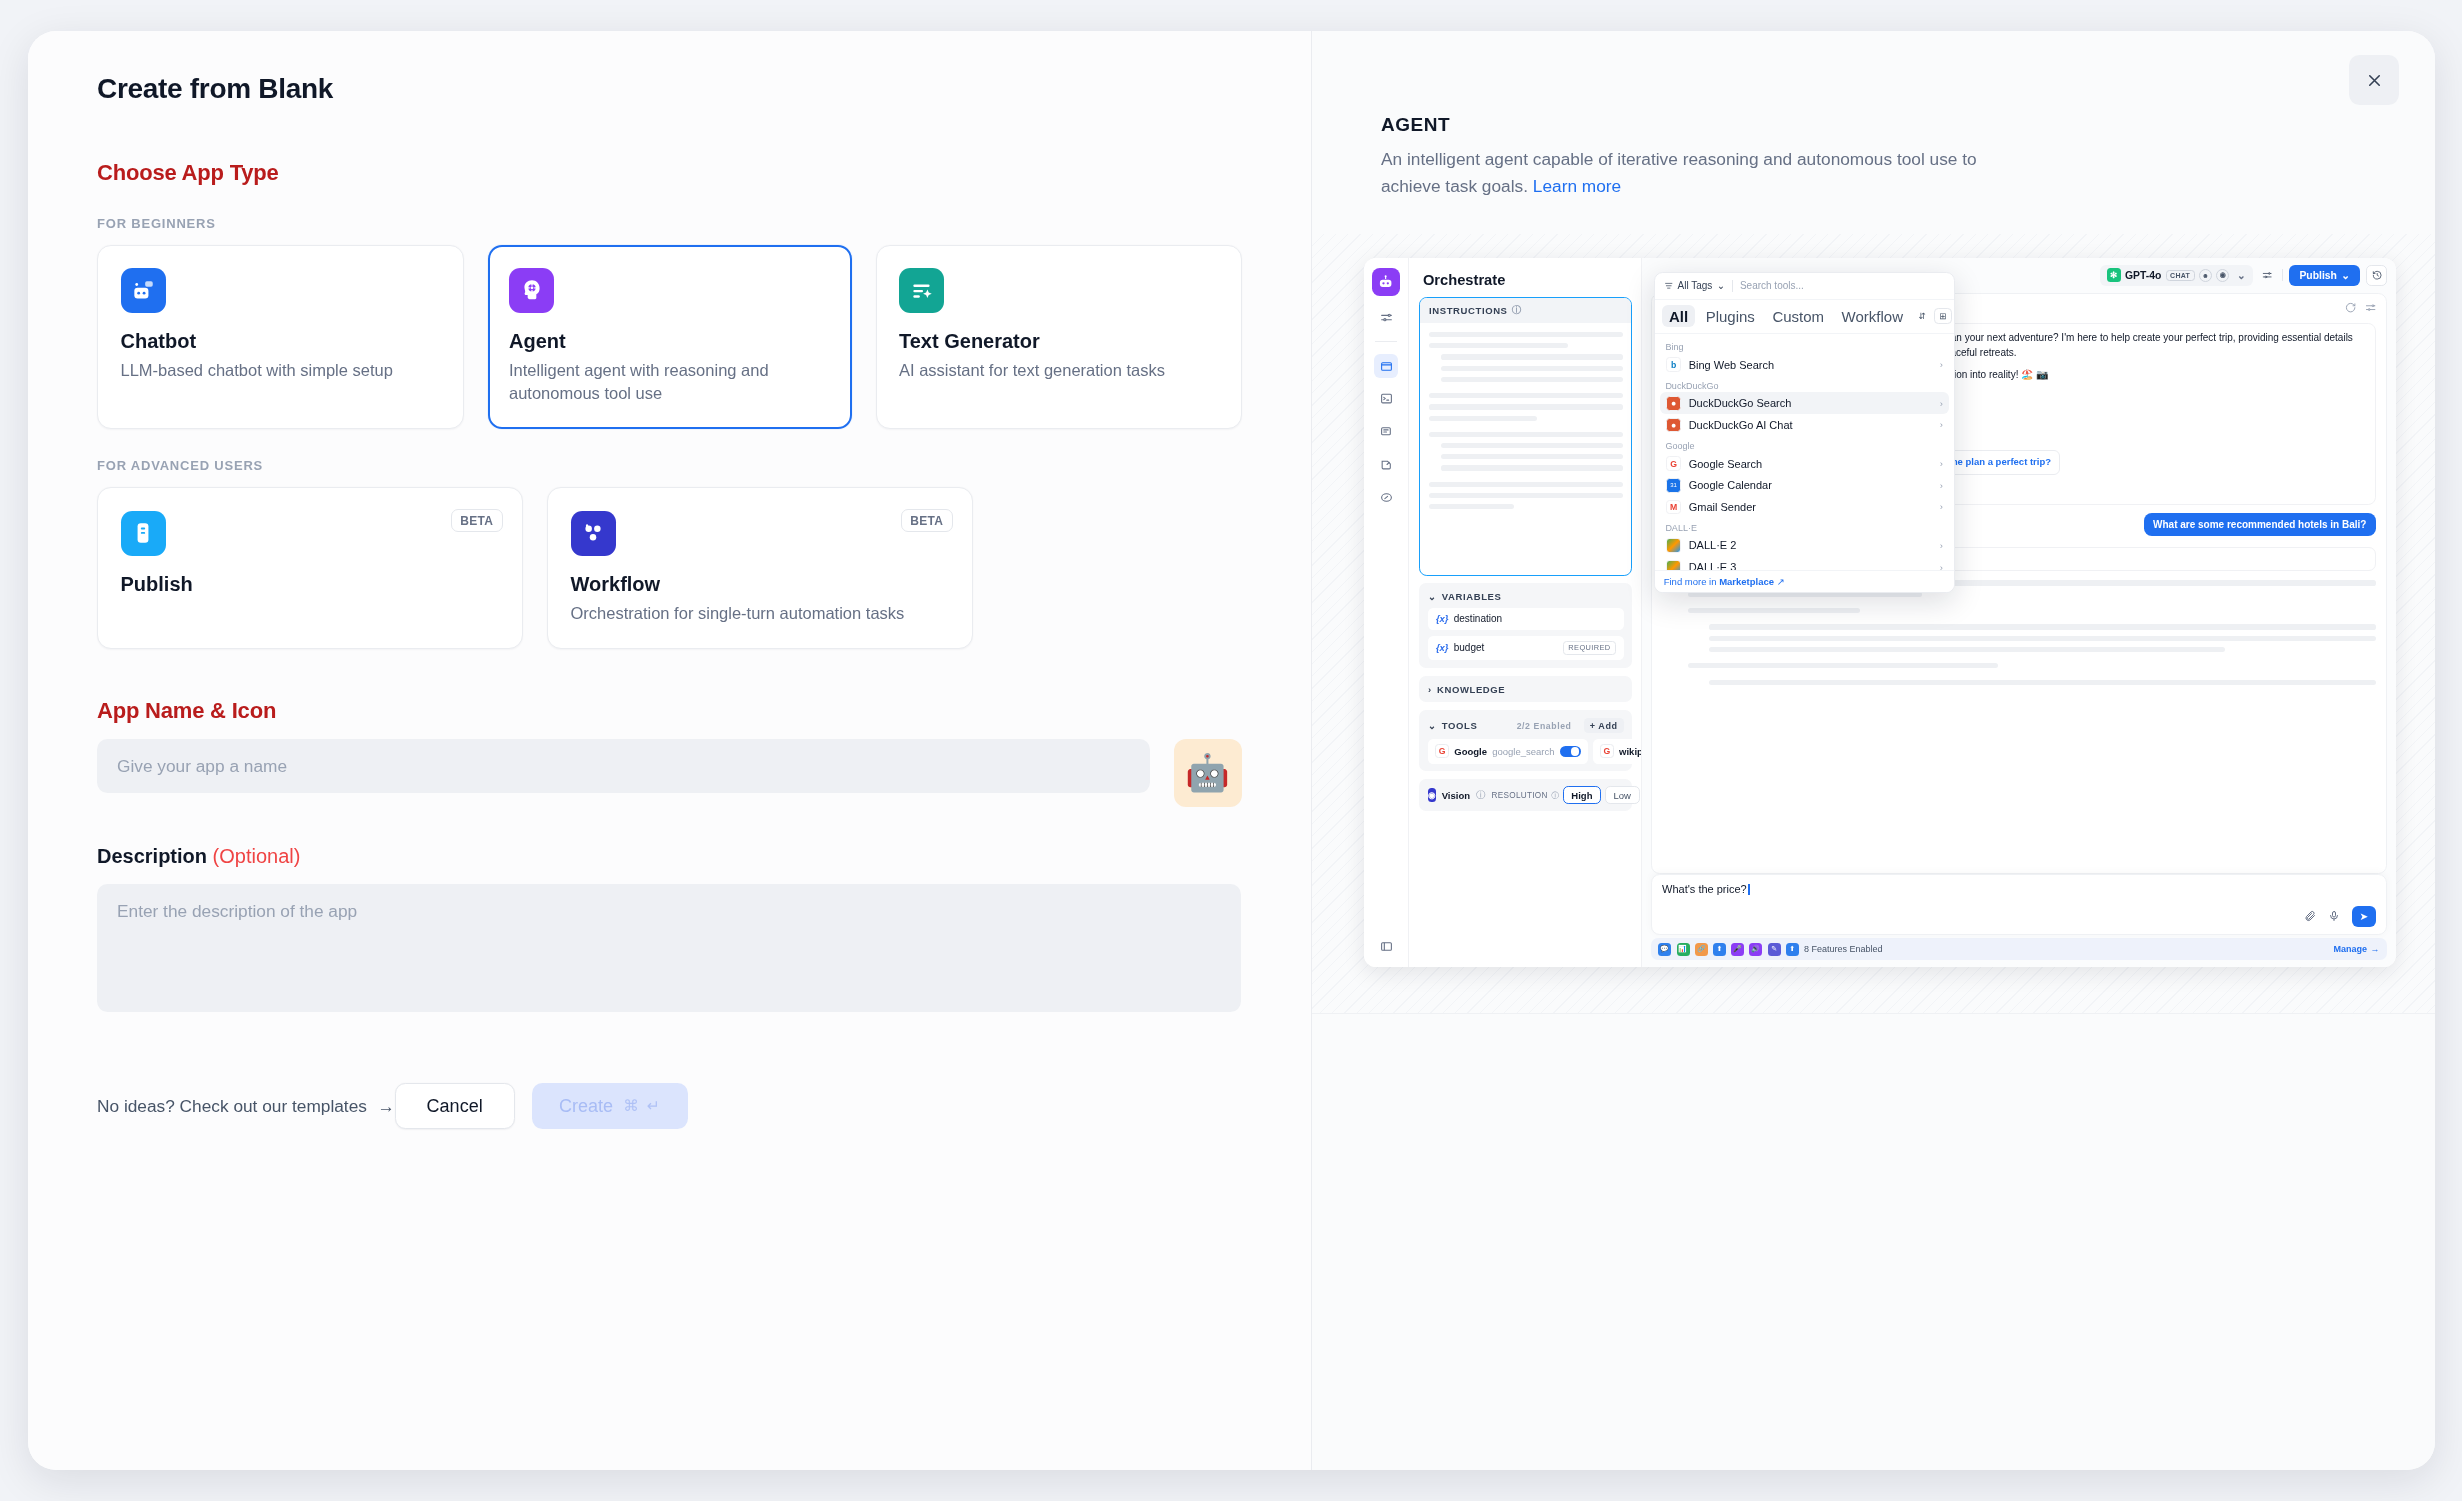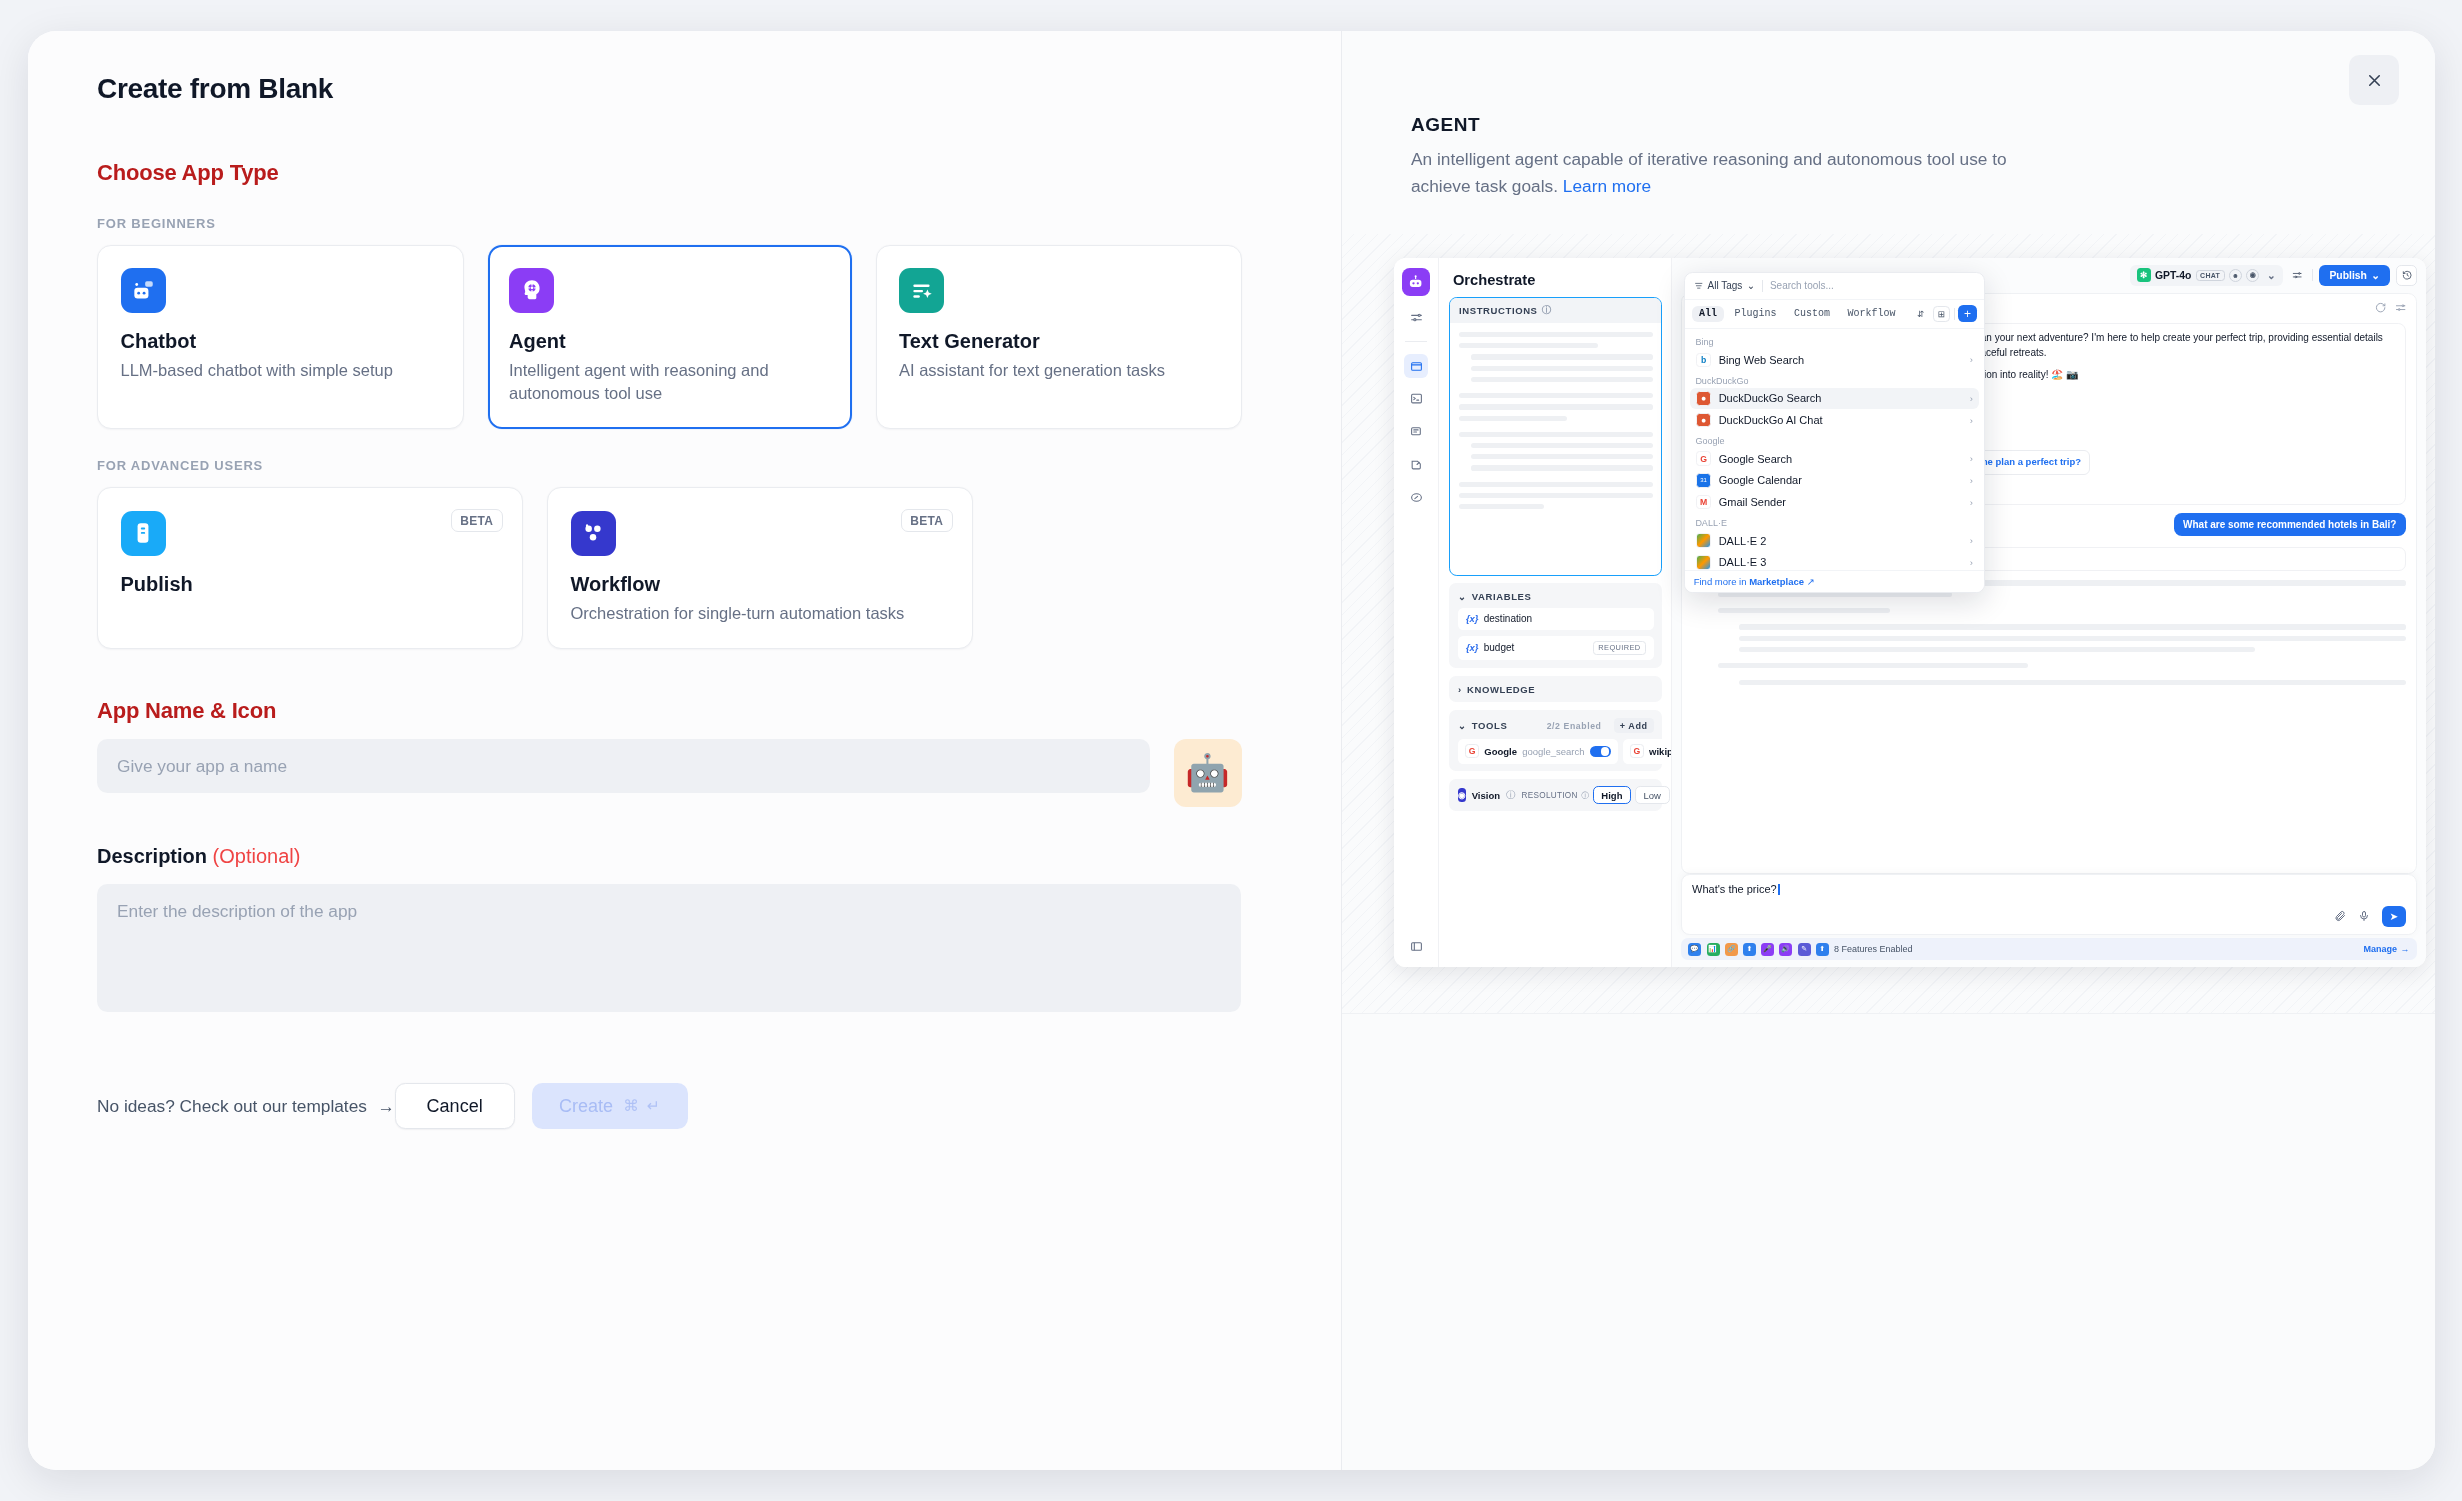--- a/index.html
+++ b/index.html
@@ -10,21 +10,20 @@
     overflow: hidden;
   }
   .dialog {
     position: absolute; left: 28px; top: 31px;
     width: 2407px; height: 1439px;
     background: #fcfcfd;
     border-radius: 28px;
     box-shadow: 0 10.4px 42px rgba(16,24,40,.10);
     display: flex;
     overflow: hidden;
-    gap: 30px;
   }
   
   .left {
     width: 1283px; height: 100%;
     background: #fcfcfd;
     padding: 42px 69px 0 69px;
     position: relative;
   }
   .h1 { font-size: 28px; font-weight: 700; color: #101828; letter-spacing: -0.3px; }
   .h2 { font-size: 22px; font-weight: 700; color: #b91c1c; margin-top: 55px; letter-spacing: -0.2px;}
@@ -203,21 +202,21 @@
     position: absolute; left: 245px; top: 14px; width: 301px; height: 321px;
     background: #fff; border: 0.9px solid #eaecf0; border-radius: 8.7px;
     box-shadow: 0 8.7px 29.5px rgba(16,24,40,.14); overflow: hidden; z-index: 6;
     display: flex; flex-direction: column;
   }
   .dd-search { display:flex;align-items:center;gap:7px;padding:7px 8.7px;border-bottom:0.9px solid #f2f4f7;}
   .tagsel { display:flex;align-items:center;gap:4.3px;font-size:10px;color:#344054;font-weight:500;}
   .dd-div { width:0.9px;height:12px;background:#e4e7ec;}
   .dd-ph { font-size:10px;color:#98a2b3;}
   .dd-tabs { display:flex;align-items:center;gap:3.5px;padding:5.2px 7px;border-bottom:0.9px solid #f2f4f7;}
-  .dtab { font-size:10px;color:#475467;padding:2.6px 7px;border-radius:6px;font-family:Liberation Mono, monospace;}
+  .dtab { font-size:15px;color:#475467;padding:2.6px 7px;border-radius:6px;}
   .dtab.on { background:#eef0f4;color:#101828;font-weight:700;}
   .dd-tools { margin-left:auto;display:flex;align-items:center;gap:3.5px;}
   .sqbtn { width:17.3px;height:15.6px;border-radius:4.3px;display:flex;align-items:center;justify-content:center;font-size:8.7px;color:#475467;}
   .sqbtn.box { border:0.9px solid #e4e7ec;background:#fff;}
   .plusbtn { width:19px;height:17.3px;border-radius:5.2px;background:#1f6ff0;color:#fff;display:flex;align-items:center;justify-content:center;font-size:12px;line-height:1;}
   .dd-list { flex:1; overflow:hidden; padding: 3.5px 5.2px; }
   .grp { font-size:9px;color:#98a2b3;margin:5.2px 0 1.7px 5.2px;}
   .titem { display:flex;align-items:center;gap:7.8px;padding:3.5px 6px;border-radius:6px;font-size:11px;color:#101828;}
   .titem.hl { background:#f2f4f7;}
   .titem .chev { margin-left:auto;color:#98a2b3;font-size:9.5px;}

